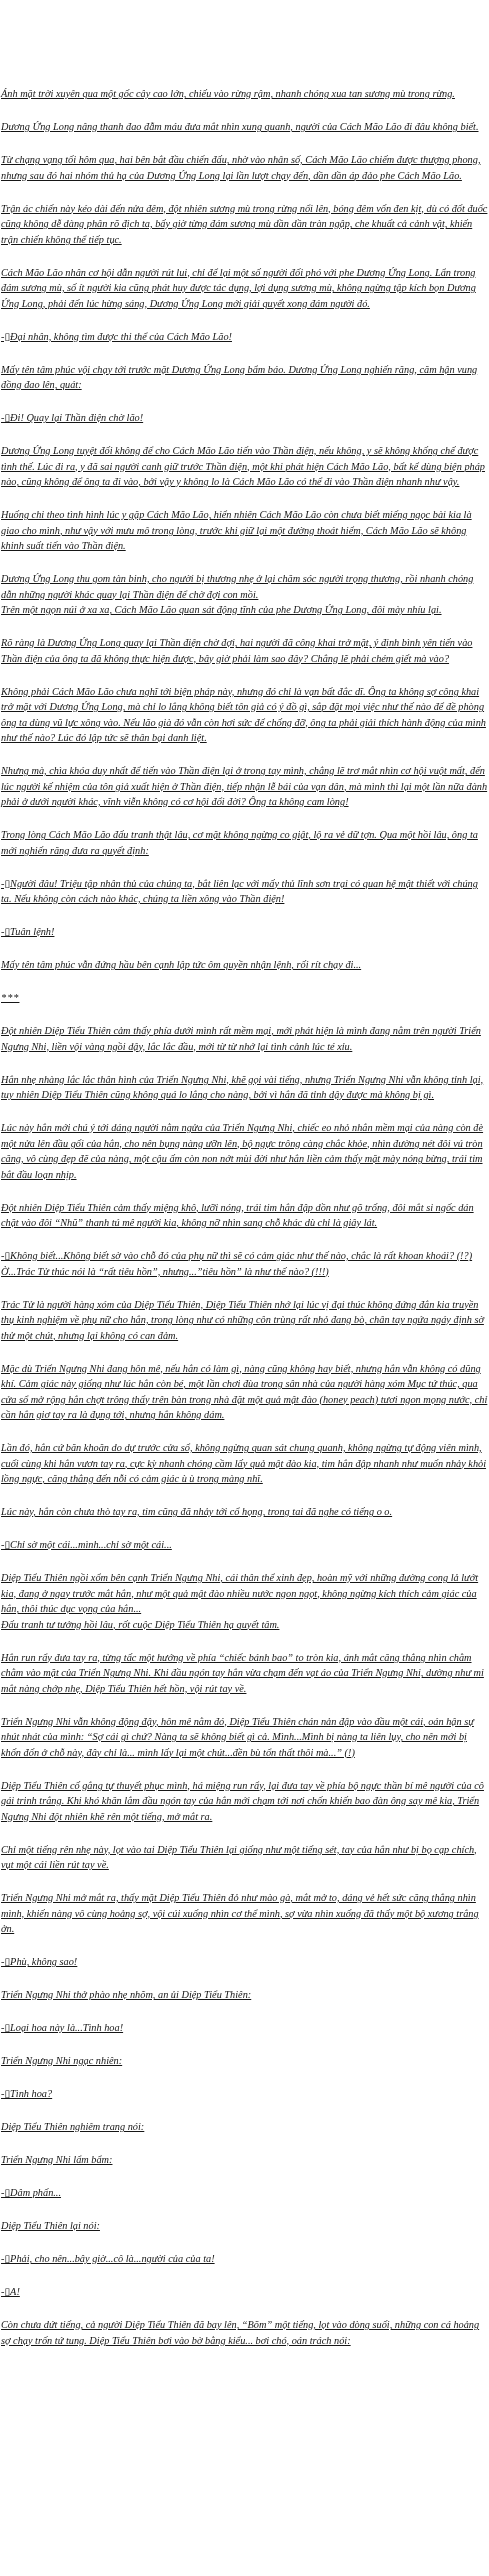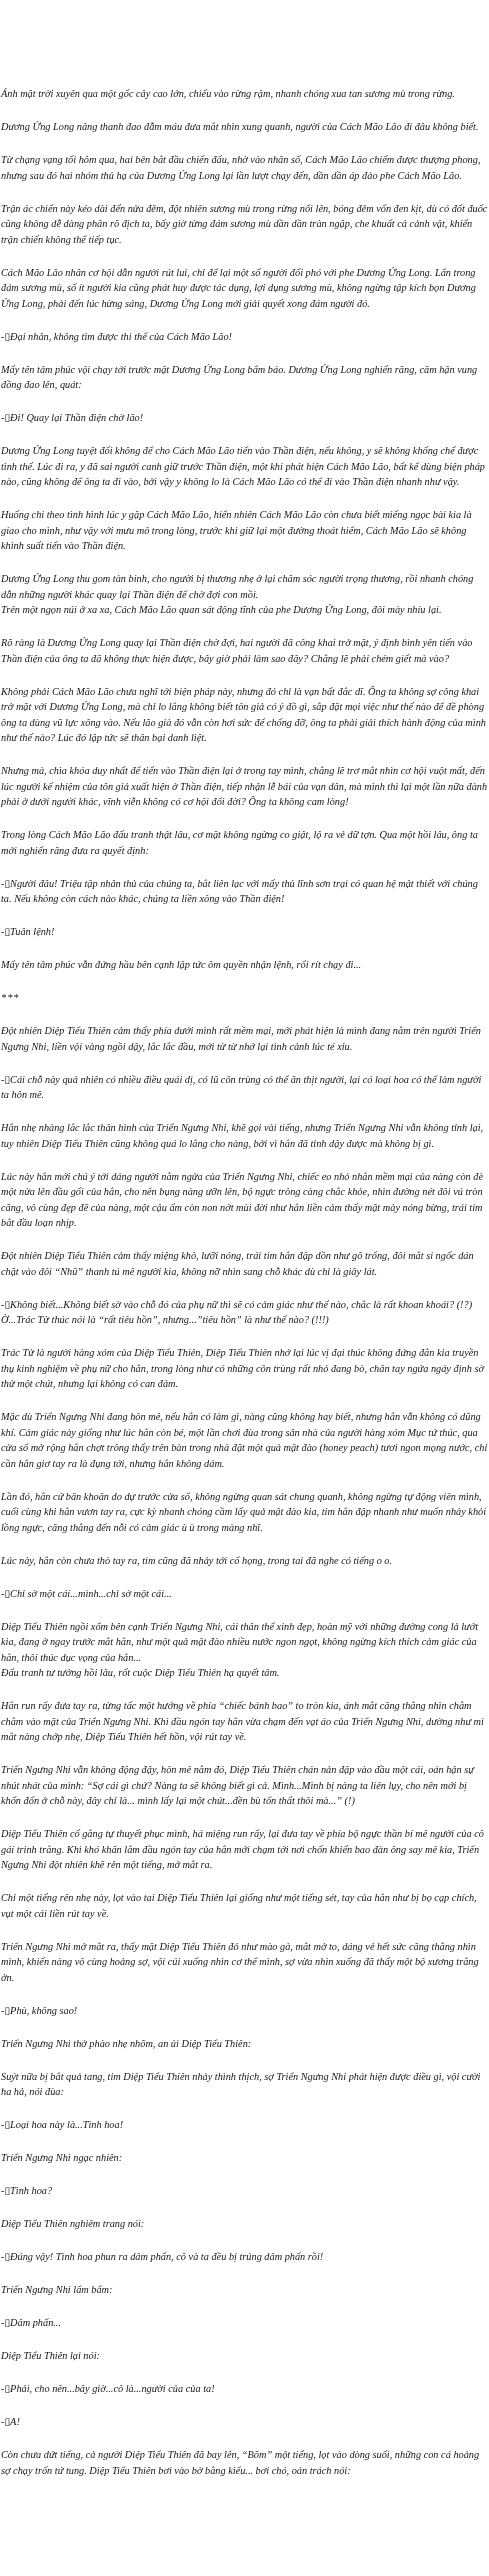--- a/index.html
+++ b/index.html
@@ -18,20 +18,21 @@
   }
   .content {
     padding: 86px 1px 0 1px;
   }
   .para {
     font-size: 10.3px;
     line-height: 15.5px;
     margin: 0 0 17.5px 0;
     white-space: pre-line;
     font-weight: normal;
+    text-decoration: underline;
   }
   .para.separator {
     letter-spacing: 1px;
   }
 </style>
 </head>
 <body>
 
 <main class="content">
     <p class="para narration">Ánh mặt trời xuyên qua một gốc cây cao lớn, chiếu vào rừng rậm, nhanh chóng xua tan sương mù trong rừng.</p>
@@ -48,45 +49,42 @@
 Trên một ngọn núi ở xa xa, Cách Mão Lão quan sát động tĩnh của phe Dương Ứng Long, đôi mày nhíu lại.</p>
     <p class="para narration">Rõ ràng là Dương Ứng Long quay lại Thần điện chờ đợi, hai người đã công khai trở mặt, ý định bình yên tiến vào Thần điện của ông ta đã không thực hiện được, bây giờ phải làm sao đây? Chẳng lẽ phải chém giết mà vào?</p>
     <p class="para narration">Không phải Cách Mão Lão chưa nghĩ tới biện pháp này, nhưng đó chỉ là vạn bất đắc dĩ. Ông ta không sợ công khai trở mặt với Dương Ứng Long, mà chỉ lo lắng không biết tôn giả có ý đồ gì, sắp đặt mọi việc như thế nào để đề phòng ông ta dùng vũ lực xông vào. Nếu lão già đó vẫn còn hơi sức để chống đỡ, ông ta phải giải thích hành động của mình như thế nào? Lúc đó lập tức sẽ thân bại danh liệt.</p>
     <p class="para narration">Nhưng mà, chìa khóa duy nhất để tiến vào Thần điện lại ở trong tay mình, chẳng lẽ trơ mắt nhìn cơ hội vuột mất, đến lúc người kế nhiệm của tôn giả xuất hiện ở Thần điện, tiếp nhận lễ bái của vạn dân, mà mình thì lại một lần nữa đành phải ở dưới người khác, vĩnh viễn không có cơ hội đổi đời? Ông ta không cam lòng!</p>
     <p class="para narration">Trong lòng Cách Mão Lão đấu tranh thật lâu, cơ mặt không ngừng co giật, lộ ra vẻ dữ tợn. Qua một hồi lâu, ông ta mới nghiến răng đưa ra quyết định:</p>
     <p class="para dialogue">-▯Người đâu! Triệu tập nhân thủ của chúng ta, bắt liên lạc với mấy thủ lĩnh sơn trại có quan hệ mật thiết với chúng ta. Nếu không còn cách nào khác, chúng ta liền xông vào Thần điện!</p>
     <p class="para dialogue">-▯Tuân lệnh!</p>
     <p class="para narration">Mấy tên tâm phúc vẫn đứng hầu bên cạnh lập tức ôm quyền nhận lệnh, rối rít chạy đi...</p>
     <p class="para separator">***</p>
     <p class="para narration">Đột nhiên Diệp Tiểu Thiên cảm thấy phía dưới mình rất mềm mại, mới phát hiện là mình đang nằm trên người Triển Ngưng Nhi, liền vội vàng ngồi dậy, lắc lắc đầu, mới từ từ nhớ lại tình cảnh lúc té xỉu.</p>
-    <p class="para dialogue">-▯Cái chỗ này quả nhiên có nhiều điều quái dị, có lũ côn trùng có thể ăn thịt người, lại có loại hoa có thể làm người ta hôn mê.</p>
     <p class="para narration">Hắn nhẹ nhàng lắc lắc thân hình của Triển Ngưng Nhi, khẽ gọi vài tiếng, nhưng Triển Ngưng Nhi vẫn không tỉnh lại, tuy nhiên Diệp Tiểu Thiên cũng không quá lo lắng cho nàng, bởi vì hắn đã tỉnh dậy được mà không bị gì.</p>
     <p class="para narration">Lúc này hắn mới chú ý tới dáng người nằm ngửa của Triển Ngưng Nhi, chiếc eo nhỏ nhắn mềm mại của nàng còn đè một nửa lên đầu gối của hắn, cho nên bụng nàng ưỡn lên, bộ ngực trông càng chắc khỏe, nhìn đường nét đôi vú tròn căng, vô cùng đẹp đẽ của nàng, một cậu ấm còn non nớt mùi đời như hắn liền cảm thấy mặt mày nóng bừng, trái tim bắt đầu loạn nhịp.</p>
     <p class="para narration">Đột nhiên Diệp Tiểu Thiên cảm thấy miệng khô, lưỡi nóng, trái tim hắn đập dồn như gõ trống, đôi mắt si ngốc dán chặt vào đôi “Nhũ” thanh tú mê người kia, không nỡ nhìn sang chỗ khác dù chỉ là giây lát.</p>
     <p class="para dialogue">-▯Không biết...Không biết sờ vào chỗ đó của phụ nữ thì sẽ có cảm giác như thế nào, chắc là rất khoan khoái? (!?) Ờ...Trác Tử thúc nói là “rất tiêu hồn”, nhưng...”tiêu hồn” là như thế nào? (!!!)</p>
     <p class="para narration">Trác Tử là người hàng xóm của Diệp Tiểu Thiên, Diệp Tiểu Thiên nhớ lại lúc vị đại thúc không đứng đắn kia truyền thụ kinh nghiệm về phụ nữ cho hắn, trong lòng như có những côn trùng rất nhỏ đang bò, chân tay ngứa ngáy định sờ thử một chút, nhưng lại không có can đảm.</p>
     <p class="para narration">Mặc dù Triển Ngưng Nhi đang hôn mê, nếu hắn có làm gì, nàng cũng không hay biết, nhưng hắn vẫn không có dũng khí. Cảm giác này giống như lúc hắn còn bé, một lần chơi đùa trong sân nhà của người hàng xóm Mục tứ thúc, qua cửa sổ mở rộng hắn chợt trông thấy trên bàn trong nhà đặt một quả mật đào (honey peach) tươi ngon mọng nước, chỉ cần hắn giơ tay ra là đụng tới, nhưng hắn không dám.</p>
     <p class="para narration">Lần đó, hắn cứ băn khoăn do dự trước cửa sổ, không ngừng quan sát chung quanh, không ngừng tự động viên mình, cuối cùng khi hắn vươn tay ra, cực kỳ nhanh chóng cầm lấy quả mật đào kia, tim hắn đập nhanh như muốn nhảy khỏi lồng ngực, căng thẳng đến nỗi có cảm giác ù ù trong màng nhĩ.</p>
     <p class="para narration">Lúc này, hắn còn chưa thò tay ra, tim cũng đã nhảy tới cổ họng, trong tai đã nghe có tiếng o o.</p>
     <p class="para dialogue">-▯Chỉ sờ một cái...mình...chỉ sờ một cái...</p>
     <p class="para narration">Diệp Tiểu Thiên ngồi xổm bên cạnh Triển Ngưng Nhi, cái thân thể xinh đẹp, hoàn mỹ với những đường cong lả lướt kia, đang ở ngay trước mắt hắn, như một quả mật đào nhiều nước ngon ngọt, không ngừng kích thích cảm giác của hắn, thôi thúc dục vọng của hắn...
 Đấu tranh tư tưởng hồi lâu, rốt cuộc Diệp Tiểu Thiên hạ quyết tâm.</p>
     <p class="para narration">Hắn run rẩy đưa tay ra, từng tấc một hướng về phía “chiếc bánh bao” to tròn kia, ánh mắt căng thẳng nhìn chằm chằm vào mặt của Triển Ngưng Nhi. Khi đầu ngón tay hắn vừa chạm đến vạt áo của Triển Ngưng Nhi, dường như mi mắt nàng chớp nhẹ, Diệp Tiểu Thiên hết hồn, vội rút tay về.</p>
     <p class="para narration">Triển Ngưng Nhi vẫn không động đậy, hôn mê nằm đó, Diệp Tiểu Thiên chán nản đập vào đầu một cái, oán hận sự nhút nhát của mình: “Sợ cái gì chứ? Nàng ta sẽ không biết gì cả. Mình...Mình bị nàng ta liên lụy, cho nên mới bị khốn đốn ở chỗ này, đây chỉ là... mình lấy lại một chút...đền bù tổn thất thôi mà...” (!)</p>
     <p class="para narration">Diệp Tiểu Thiên cố gắng tự thuyết phục mình, há miệng run rẩy, lại đưa tay về phía bộ ngực thần bí mê người của cô gái trinh trắng. Khi khó khăn lắm đầu ngón tay của hắn mới chạm tới nơi chốn khiến bao đàn ông say mê kia, Triển Ngưng Nhi đột nhiên khẽ rên một tiếng, mở mắt ra.</p>
     <p class="para narration">Chỉ một tiếng rên nhẹ này, lọt vào tai Diệp Tiểu Thiên lại giống như một tiếng sét, tay của hắn như bị bọ cạp chích, vụt một cái liền rút tay về.</p>
     <p class="para narration">Triển Ngưng Nhi mở mắt ra, thấy mặt Diệp Tiểu Thiên đỏ như mào gà, mắt mở to, dáng vẻ hết sức căng thẳng nhìn mình, khiến nàng vô cùng hoảng sợ, vội cúi xuống nhìn cơ thể mình, sợ vừa nhìn xuống đã thấy một bộ xương trắng ởn.</p>
     <p class="para dialogue">-▯Phù, không sao!</p>
     <p class="para narration">Triển Ngưng Nhi thở phào nhẹ nhõm, an ủi Diệp Tiểu Thiên:</p>
-    <p class="para narration">Suýt nữa bị bắt quả tang, tim Diệp Tiểu Thiên nhảy thình thịch, sợ Triển Ngưng Nhi phát hiện được điều gì, vội cười ha hả, nói đùa:</p>
     <p class="para dialogue">-▯Loại hoa này là...Tình hoa!</p>
     <p class="para narration">Triển Ngưng Nhi ngạc nhiên:</p>
     <p class="para dialogue">-▯Tình hoa?</p>
     <p class="para narration">Diệp Tiểu Thiên nghiêm trang nói:</p>
-    <p class="para dialogue">-▯Đúng vậy! Tình hoa phun ra dâm phấn, cô và ta đều bị trúng dâm phấn rồi!</p>
     <p class="para narration">Triển Ngưng Nhi lẩm bẩm:</p>
     <p class="para dialogue">-▯Dâm phấn...</p>
     <p class="para narration">Diệp Tiểu Thiên lại nói:</p>
     <p class="para dialogue">-▯Phải, cho nên...bây giờ...cô là...người của của ta!</p>
     <p class="para dialogue">-▯A!</p>
     <p class="para narration">Còn chưa dứt tiếng, cả người Diệp Tiểu Thiên đã bay lên, “Bõm” một tiếng, lọt vào dòng suối, những con cá hoảng sợ chạy trốn tứ tung. Diệp Tiểu Thiên bơi vào bờ bằng kiểu... bơi chó, oán trách nói:</p>
   </main>
 
 
 </body></html>

